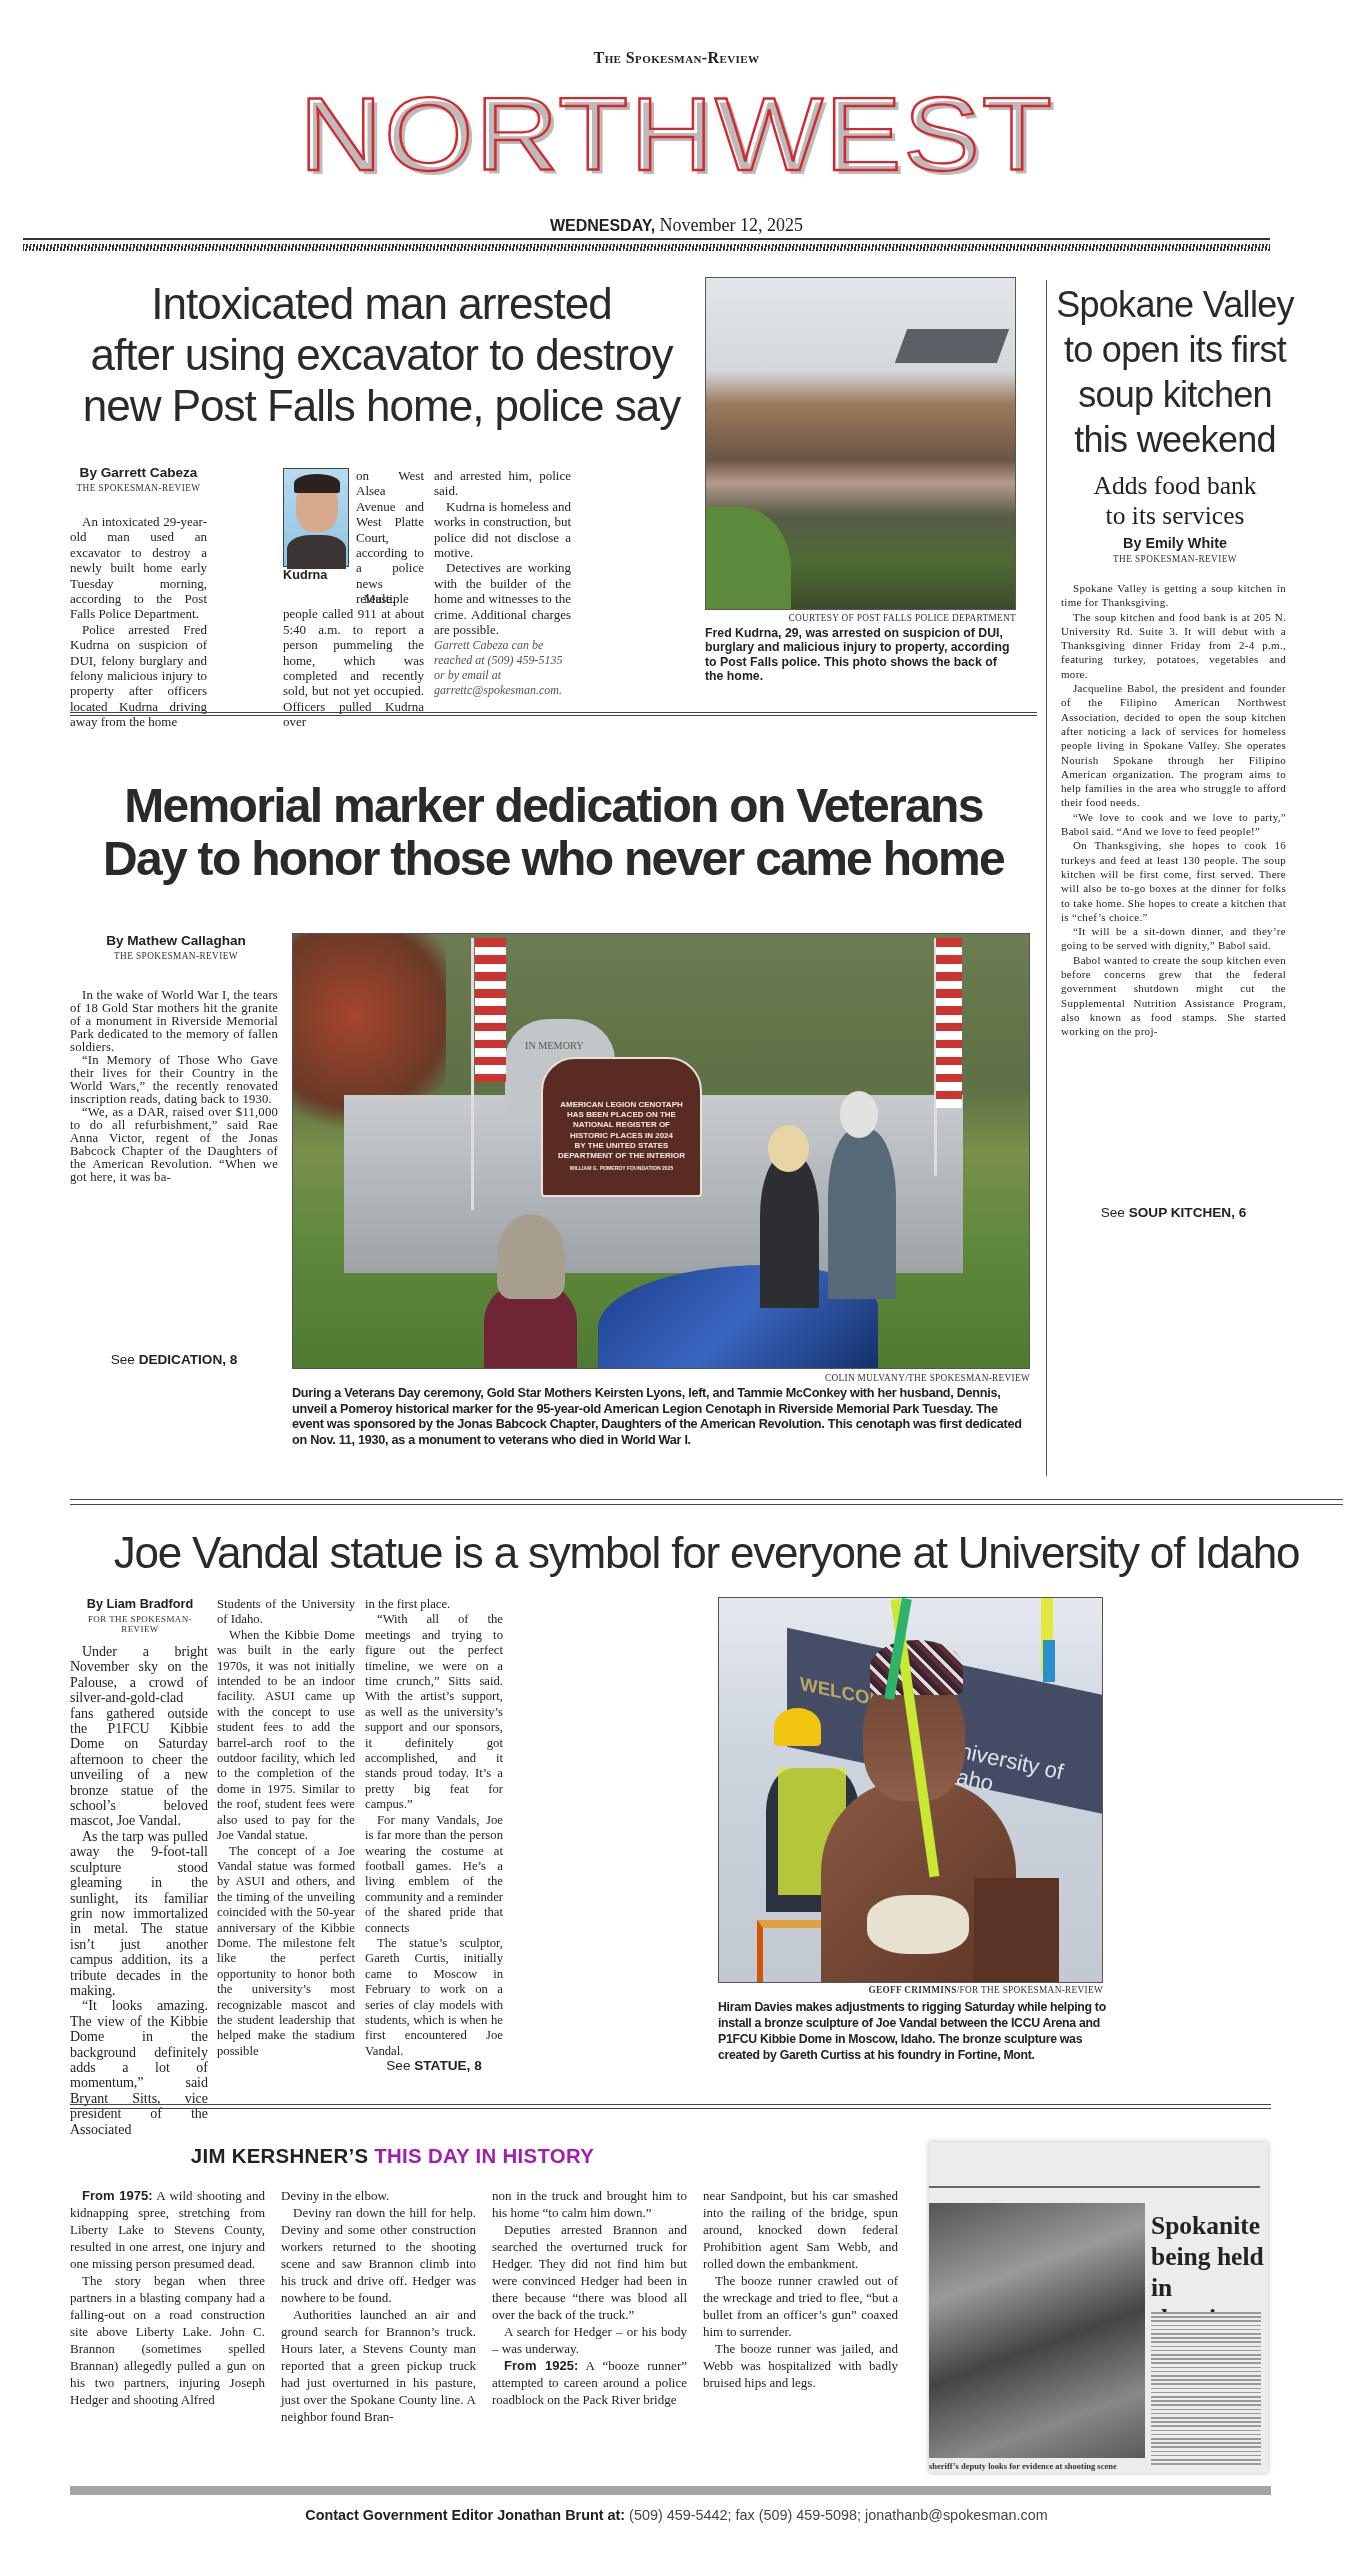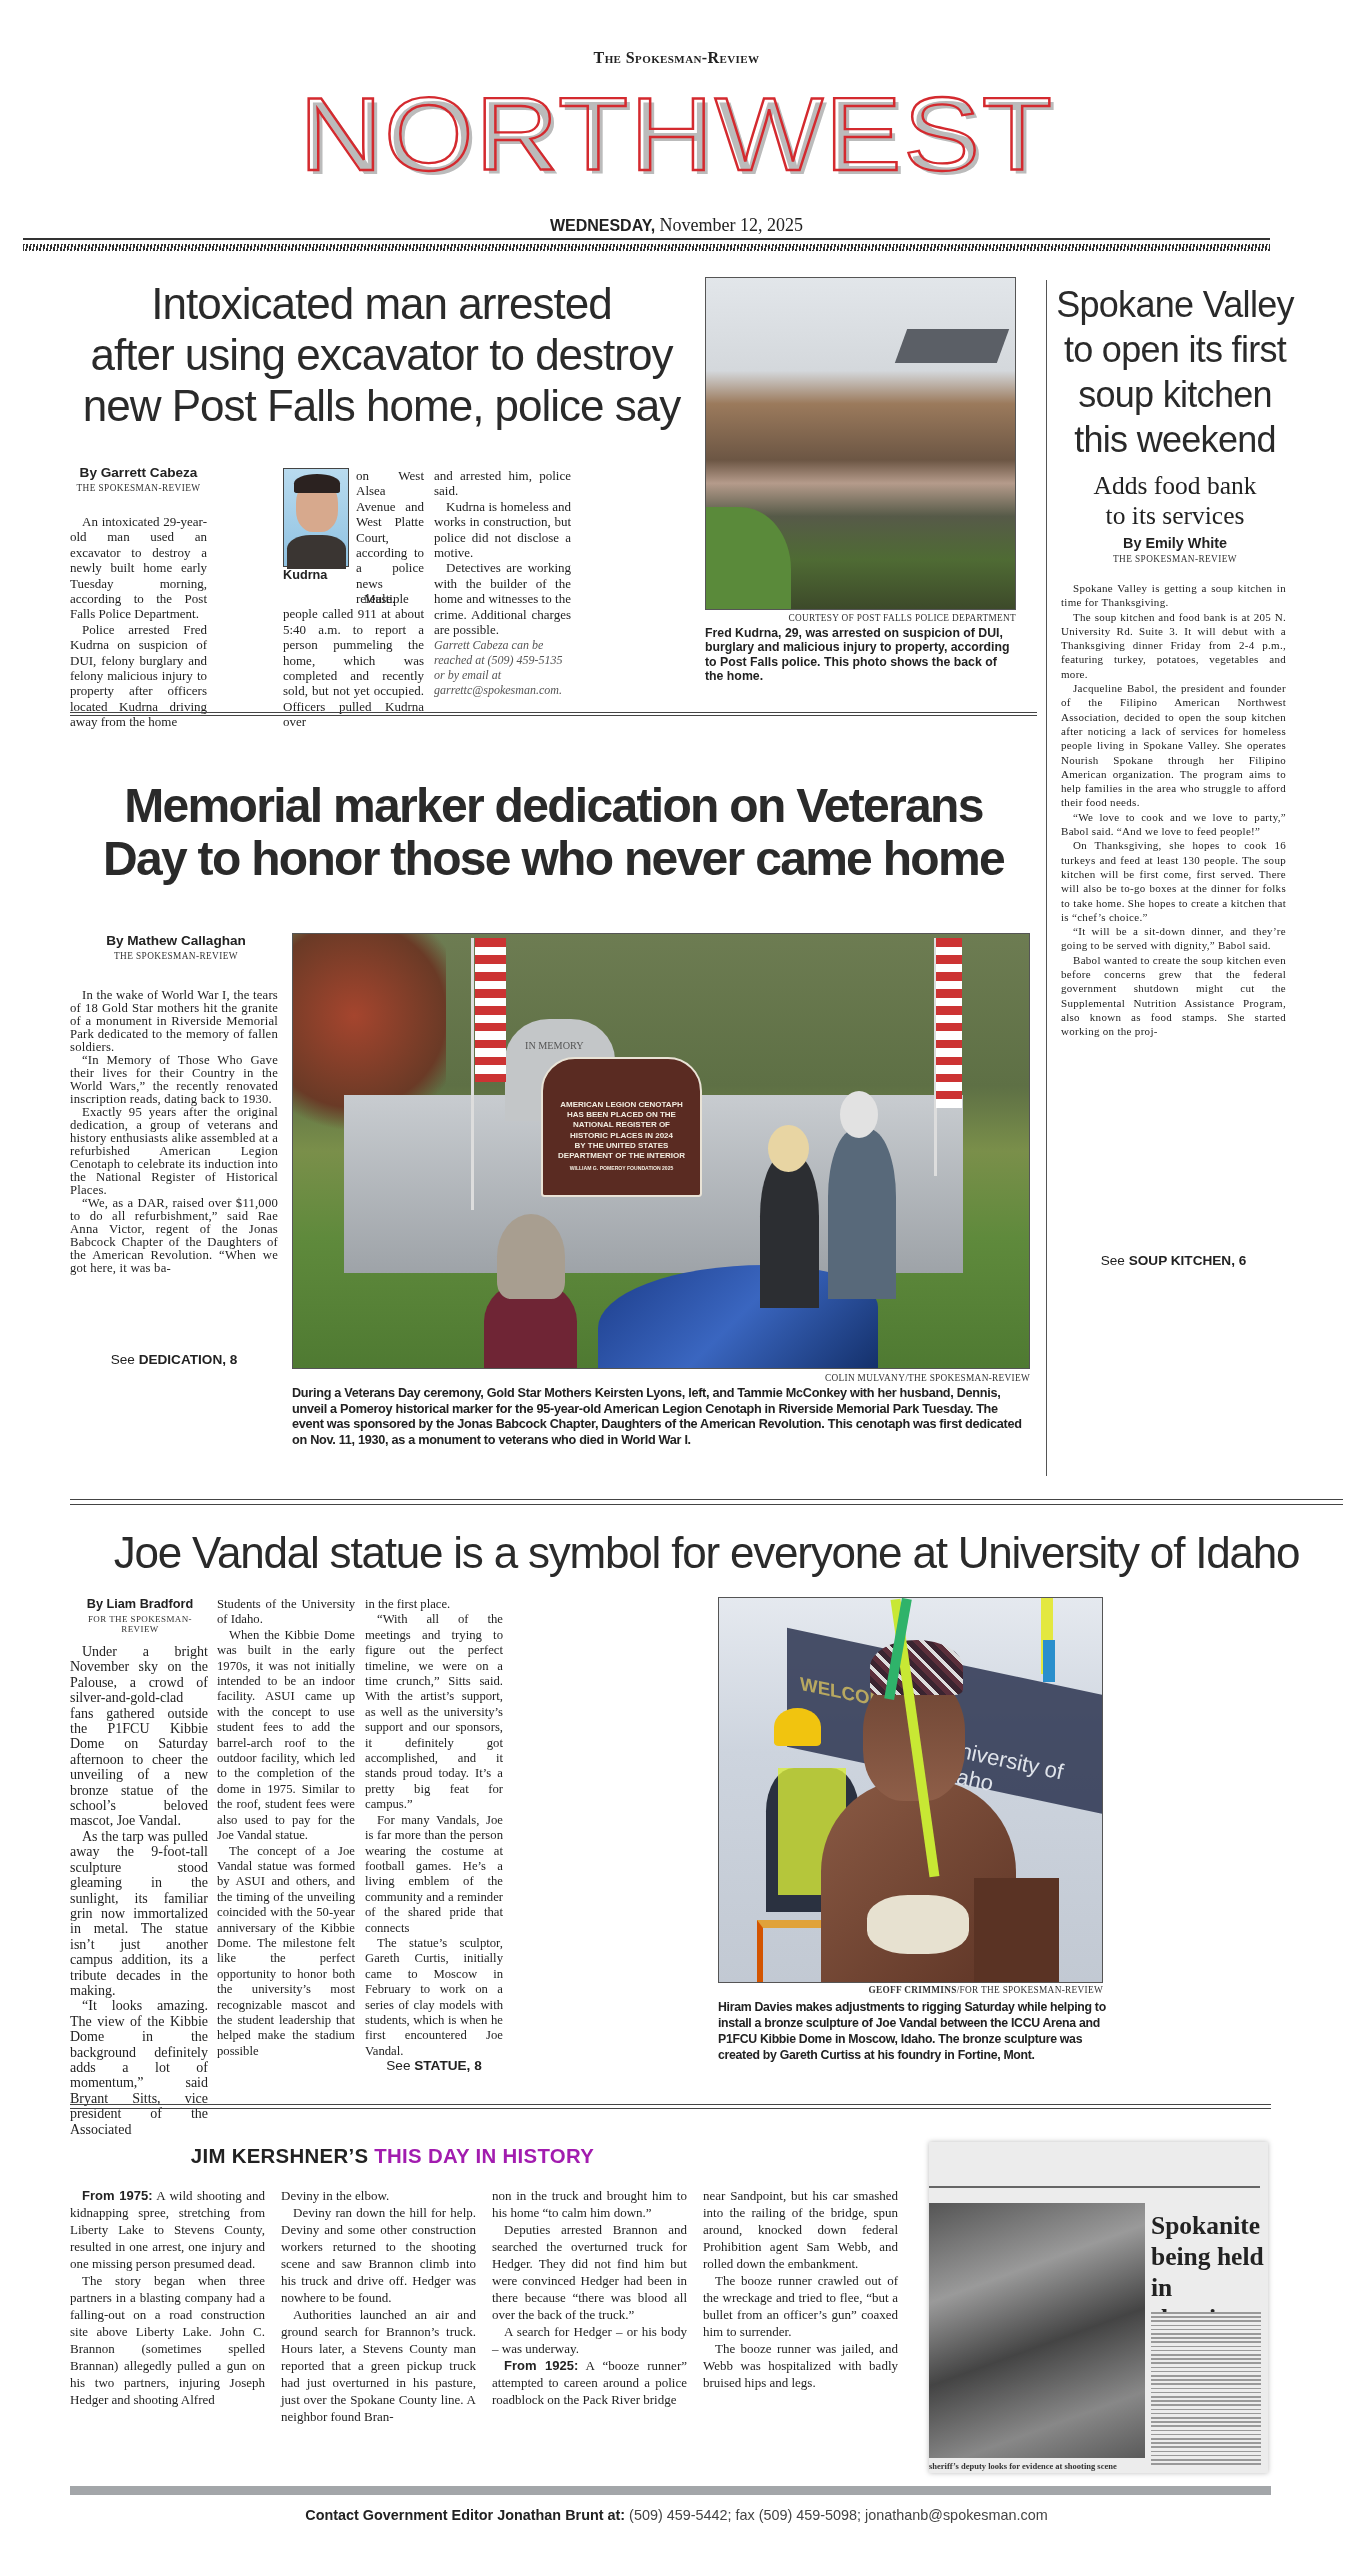--- a/index.html
+++ b/index.html
@@ -98,37 +98,36 @@
 </div>
 <div class="abs body" style="left:1061px;top:581px;width:225px;font-size:11px;line-height:14.3px;letter-spacing:0.3px;">
   <p>Spokane Valley is getting a soup kitchen in time for Thanksgiving.</p>
   <p>The soup kitchen and food bank is at 205 N. University Rd. Suite 3. It will debut with a Thanksgiving dinner Friday from 2-4 p.m., featuring turkey, potatoes, vegetables and more.</p>
   <p>Jacqueline Babol, the president and founder of the Filipino American Northwest Association, decided to open the soup kitchen after noticing a lack of services for homeless people living in Spokane Valley. She operates Nourish Spokane through her Filipino American organization. The program aims to help families in the area who struggle to afford their food needs.</p>
   <p>“We love to cook and we love to party,” Babol said. “And we love to feed people!”</p>
   <p>On Thanksgiving, she hopes to cook 16 turkeys and feed at least 130 people. The soup kitchen will be first come, first served. There will also be to-go boxes at the dinner for folks to take home. She hopes to create a kitchen that is “chef’s choice.”</p>
   <p>“It will be a sit-down dinner, and they’re going to be served with dignity,” Babol said.</p>
   <p>Babol wanted to create the soup kitchen even before concerns grew that the federal government shutdown might cut the Supplemental Nutrition Assistance Program, also known as food stamps. She started working on the proj-</p>
 </div>
-<div class="abs see" style="left:1061px;top:1205px;width:225px;margin-top:48px;">
+<div class="abs see" style="left:1061px;top:1205px;width:225px;">
   <span>See</span>
   <b>SOUP KITCHEN, 6</b>
 </div>
 
 <div class="abs" style="left:70px;top:779px;width:967px;">
   <div class="hl" style="font-size:48px;line-height:53px;font-weight:bold;letter-spacing:-1.7px;">Memorial marker dedication on Veterans</div>
   <div class="hl" style="font-size:48px;line-height:53px;font-weight:bold;letter-spacing:-1.7px;">Day to honor those who never came home</div>
 </div>
 <div class="abs" style="left:70px;top:933px;width:212px;">
   <div class="byline" style="font-size:13.6px;">By Mathew Callaghan</div>
   <div class="affil" style="margin-top:2.5px;">THE SPOKESMAN-REVIEW</div>
 </div>
 <div class="abs body" style="left:70px;top:969px;width:208px;font-size:12.7px;line-height:13px;letter-spacing:0.2px;margin-top:20px;">
   <p>In the wake of World War I, the tears of 18 Gold Star mothers hit the granite of a monument in Riverside Memorial Park dedicated to the memory of fallen soldiers.</p>
   <p>“In Memory of Those Who Gave their lives for their Country in the World Wars,” the recently renovated inscription reads, dating back to 1930.</p>
-  <p>Exactly 95 years after the original dedication, a group of veterans and history enthusiasts alike assembled at a refurbished American Legion Cenotaph to celebrate its induction into the National Register of Historical Places.</p>
   <p>“We, as a DAR, raised over $11,000 to do all refurbishment,” said Rae Anna Victor, regent of the Jonas Babcock Chapter of the Daughters of the American Revolution. “When we got here, it was ba-</p>
 </div>
 <div class="abs see" style="left:70px;top:1352px;width:208px;">
   <span>See</span>
   <b>DEDICATION, 8</b>
 </div>
 
 <div class="abs photo" style="left:292px;top:933px;width:738px;height:436px;background:linear-gradient(180deg,#6d7c52 0%,#5e7045 35%,#7a8f4a 50%,#5f8a3c 70%,#4f7a32 100%);">
   <div style="position:absolute;left:0;top:0;width:153px;height:204px;background:radial-gradient(circle at 40% 40%,#a5452e,#6a3a26 60%,transparent 75%);"></div>
   <div style="position:absolute;left:51px;top:161px;width:619px;height:178px;background:linear-gradient(#c8ccd0,#9ea3a8);"></div>

